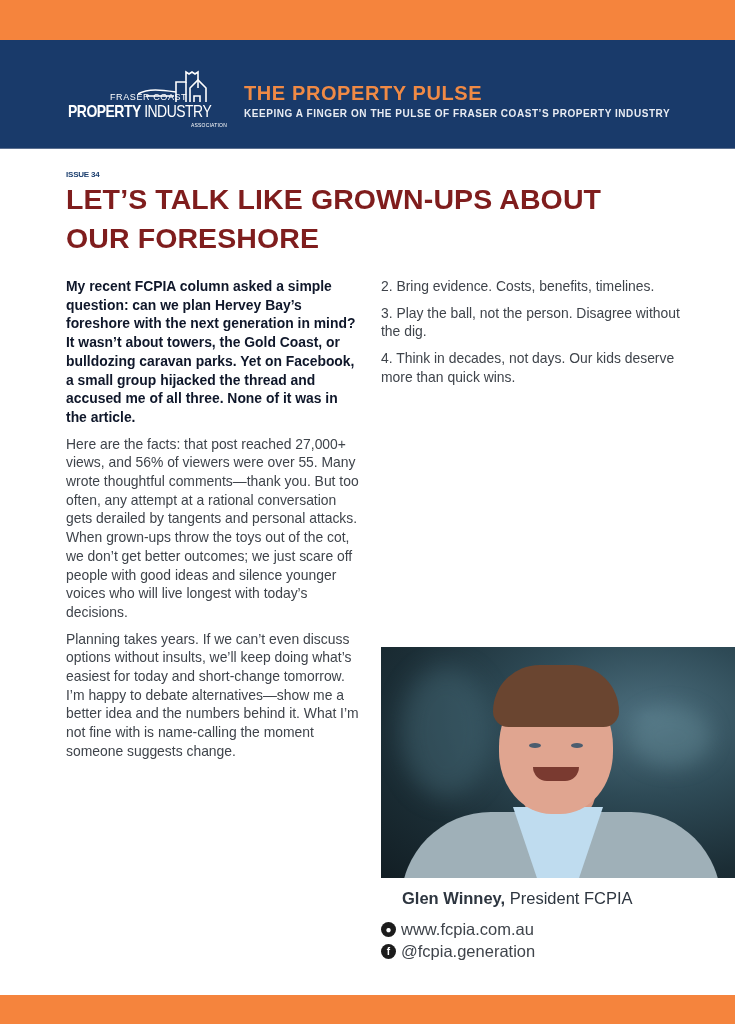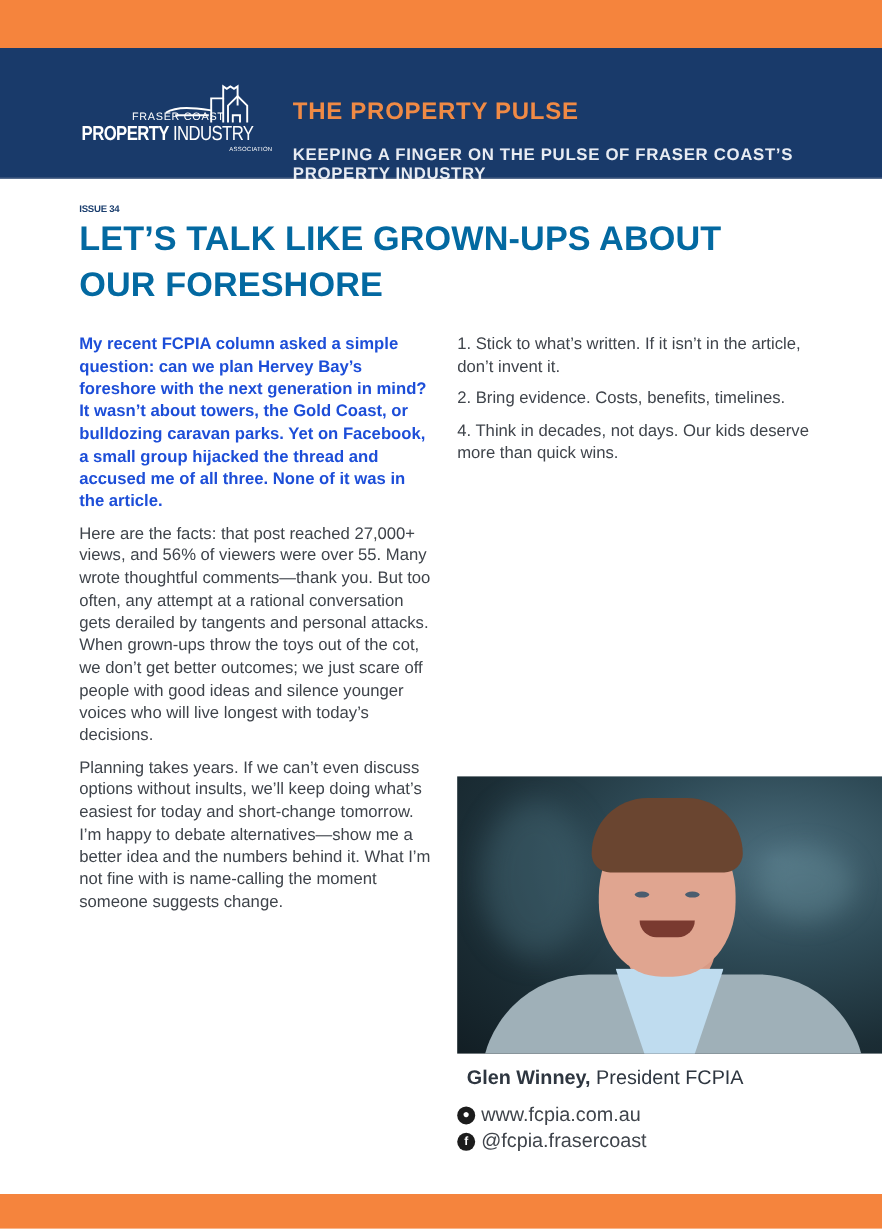--- a/index.html
+++ b/index.html
@@ -11,44 +11,44 @@
   .bottom-bar { position: absolute; left: 0; top: 995px; width: 735px; height: 29px; background: #f5843d; }
 
   .logo { position: absolute; left: 68px; top: 68px; width: 160px; height: 64px; color: #ffffff; }
   .logo .l1 { position: absolute; left: 2px; top: 24px; font-size: 9px; letter-spacing: 0.6px; font-family: "Liberation Sans", sans-serif; padding-left: 40px; }
   .logo .l2 { position: absolute; left: 0; top: 34px; font-size: 17px; font-family: "Liberation Sans Narrow", "Liberation Sans", sans-serif; letter-spacing: -0.6px; white-space: nowrap; transform: scaleX(0.82); transform-origin: left top; }
   .logo .l2 b { font-weight: bold; }
   .logo .l3 { position: absolute; left: 123px; top: 54px; font-size: 5px; letter-spacing: 0.2px; }
   .logo svg { position: absolute; left: 70px; top: 0; }
 
   .pulse-title { position: absolute; left: 244px; top: 82px; font-size: 20px; font-weight: bold; color: #f08a45; letter-spacing: 0.6px; }
-  .pulse-sub { position: absolute; left: 244px; top: 120px; font-size: 14px; font-weight: bold; color: #e8ecf3; letter-spacing: 0.55px; }
+  .pulse-sub { position: absolute; left: 244px; top: 108px; font-size: 10px; font-weight: bold; color: #e8ecf3; letter-spacing: 0.55px; }
 
   .issue { position: absolute; left: 66px; top: 170px; font-size: 8px; font-weight: bold; color: #1b3e6e; letter-spacing: -0.2px; }
-  .headline { position: absolute; left: 66px; top: 180px; width: 580px; font-size: 28.5px; line-height: 39px; font-weight: bold; color: #0369a1; letter-spacing: 0.1px; }
+  .headline { position: absolute; left: 66px; top: 180px; width: 580px; font-size: 28.5px; line-height: 39px; font-weight: bold; color: #7f1d1d; letter-spacing: 0.1px; }
 
   .col { position: absolute; font-size: 13.9px; line-height: 18.7px; color: #3f444b; }
   .col p { margin-bottom: 8px; }
   .col-left { left: 66px; top: 277px; width: 296px; }
   .col-right { left: 381px; top: 277px; width: 300px; }
-  .lead { font-weight: bold; color: #1d4ed8; }
+  .lead { font-weight: bold; color: #0f172a; }
 
   .photo { position: absolute; left: 381px; top: 647px; width: 354px; height: 231px; overflow: hidden;
     background: radial-gradient(ellipse at 75% 30%, #4c6e7d 0%, #2e4a56 35%, #1b2d35 70%, #121e24 100%); }
   .photo .bokeh1 { position: absolute; left: 20px; top: 20px; width: 90px; height: 130px; border-radius: 50%; background: rgba(80,120,135,0.35); filter: blur(12px); }
   .photo .bokeh2 { position: absolute; left: 250px; top: 60px; width: 80px; height: 60px; border-radius: 50%; background: rgba(110,150,160,0.35); filter: blur(10px); }
   .photo .jacket { position: absolute; left: 20px; top: 165px; width: 320px; height: 90px; border-radius: 90px 90px 0 0; background: #9fb0b8; }
   .photo .shirt { position: absolute; left: 132px; top: 160px; width: 90px; height: 80px; background: #bfdcef; clip-path: polygon(0 0, 100% 0, 70% 100%, 30% 100%); }
   .photo .neck { position: absolute; left: 140px; top: 130px; width: 75px; height: 50px; background: #d99a85; border-radius: 0 0 40px 40px; }
   .photo .face { position: absolute; left: 118px; top: 32px; width: 114px; height: 135px; border-radius: 50% 50% 46% 46%; background: #e0a590; }
   .photo .hair { position: absolute; left: 112px; top: 18px; width: 126px; height: 62px; border-radius: 60px 60px 20px 20px; background: #6a4530; }
   .photo .smile { position: absolute; left: 152px; top: 120px; width: 46px; height: 14px; border-radius: 0 0 24px 24px; background: #7a3a30; }
   .photo .eye { position: absolute; top: 96px; width: 12px; height: 5px; border-radius: 50%; background: #4b5d6f; }
 
-  .byline { position: absolute; left: 389px; top: 889px; font-size: 16.5px; color: #2e3640; white-space: nowrap; text-align: right; }
+  .byline { position: absolute; left: 402px; top: 889px; font-size: 16.5px; color: #2e3640; white-space: nowrap; text-align: right; }
   .byline b { font-weight: bold; }
   .contact { position: absolute; left: 381px; font-size: 16.5px; color: #3f444b; display: flex; align-items: center; gap: 5px; }
   .contact .ic { width: 15px; height: 15px; border-radius: 50%; background: #1c1c1c; color: #fff; display: inline-flex; align-items: center; justify-content: center; font-size: 10px; font-weight: bold; }
   .c1 { top: 920px; }
   .c2 { top: 942px; }
 </style>
 </head>
 <body>
 
 <div class="top-bar"></div>
@@ -76,22 +76,22 @@
 <div class="issue">ISSUE 34</div>
 <h1 class="headline">LET’S TALK LIKE GROWN-UPS ABOUT OUR FORESHORE</h1>
 
 <section class="col col-left">
   <p class="lead">My recent FCPIA column asked a simple question: can we plan Hervey Bay’s foreshore with the next generation in mind? It wasn’t about towers, the Gold Coast, or bulldozing caravan parks. Yet on Facebook, a small group hijacked the thread and accused me of all three. None of it was in the article.</p>
   <p>Here are the facts: that post reached 27,000+ views, and 56% of viewers were over 55. Many wrote thoughtful comments—thank you. But too often, any attempt at a rational conversation gets derailed by tangents and personal attacks. When grown-ups throw the toys out of the cot, we don’t get better outcomes; we just scare off people with good ideas and silence younger voices who will live longest with today’s decisions.</p>
   <p>Planning takes years. If we can’t even discuss options without insults, we’ll keep doing what’s easiest for today and short-change tomorrow. I’m happy to debate alternatives—show me a better idea and the numbers behind it. What I’m not fine with is name-calling the moment someone suggests change.</p>
 </section>
 
 <section class="col col-right">
-  <p>1.  Stick to what’s written. If it isn’t in the article, don’t invent it.</p>
   <p>2.  Bring evidence. Costs, benefits, timelines.</p>
+  <p>3.  Play the ball, not the person. Disagree without the dig.</p>
   <p>4.  Think in decades, not days. Our kids deserve more than quick wins.</p>
 </section>
 
 <div class="photo" title="Portrait of Glen Winney">
   <div class="bokeh1"></div>
   <div class="bokeh2"></div>
   <div class="jacket"></div>
   <div class="neck"></div>
   <div class="shirt"></div>
   <div class="face"></div>
@@ -105,16 +105,16 @@
   <b>Glen Winney,</b>
   <span>President FCPIA</span>
 </div>
 
 <div class="contact c1">
   <span class="ic">●</span>
   <span>www.fcpia.com.au</span>
 </div>
 <div class="contact c2">
   <span class="ic">f</span>
-  <span>@fcpia.frasercoast</span>
+  <span>@fcpia.generation</span>
 </div>
 
 <div class="bottom-bar"></div>
 
 </body></html>

